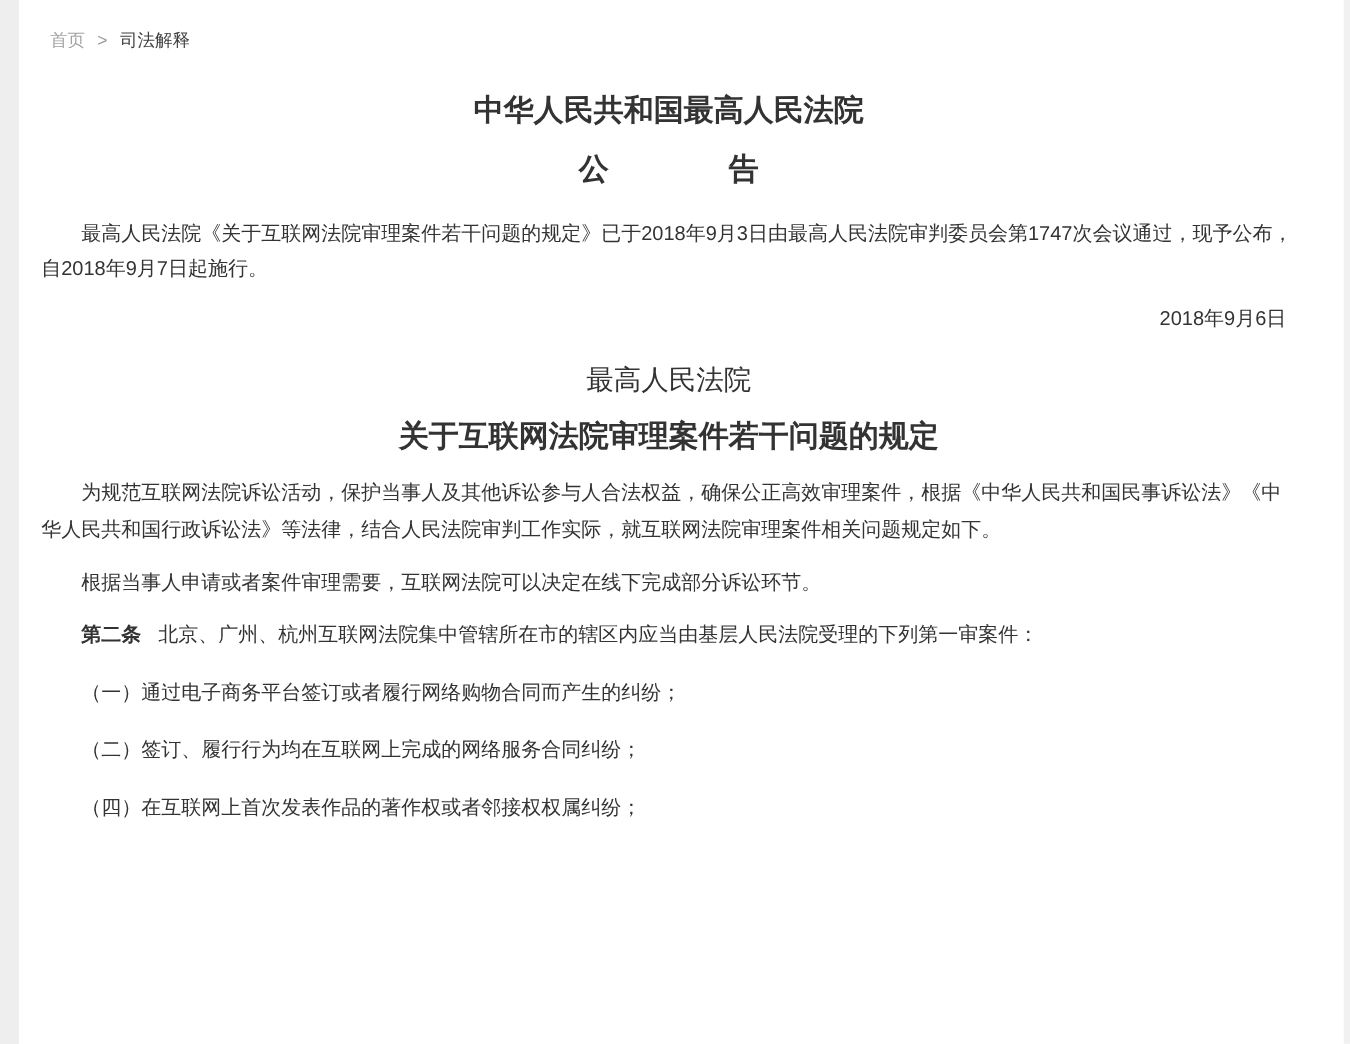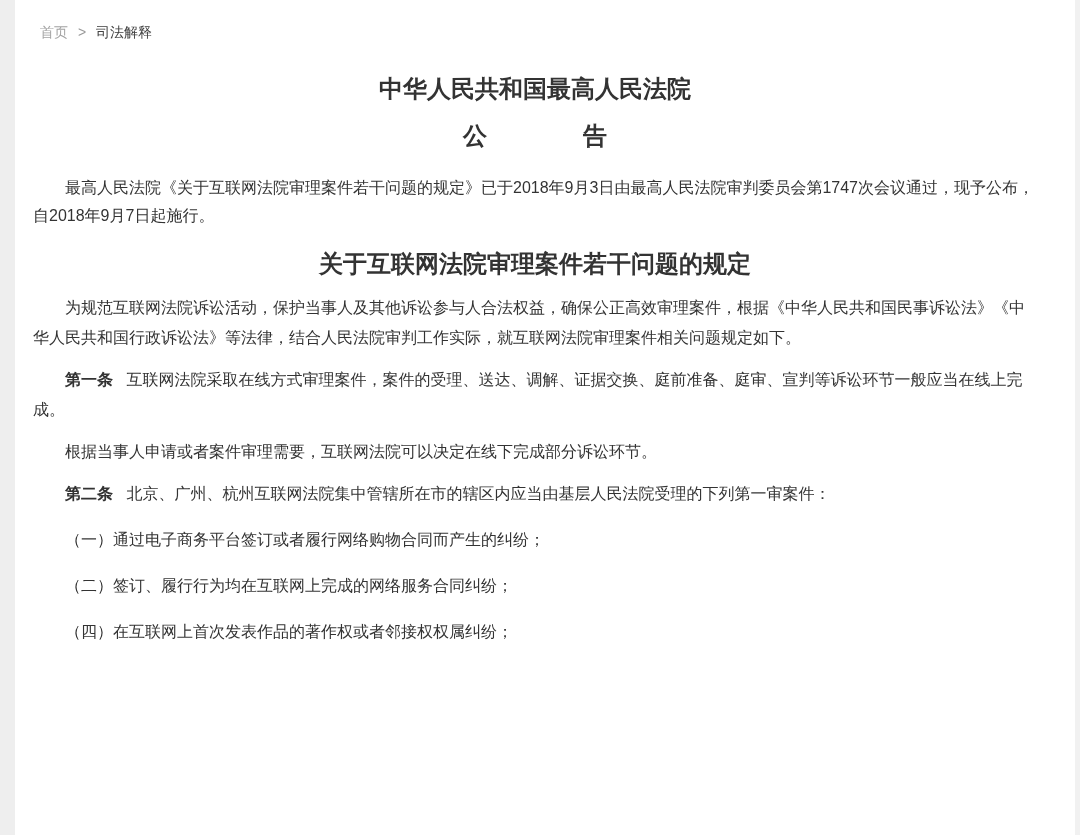--- a/index.html
+++ b/index.html
@@ -76,26 +76,27 @@
   <div class="breadcrumb">
     <a class="crumb-home">首页</a>
     <span class="crumb-sep">&gt;</span>
     <span class="crumb-current">司法解释</span>
   </div>
 
   <h1 class="org-title">中华人民共和国最高人民法院</h1>
   <h2 class="notice-title">公　　　　告</h2>
 
   <p class="announce-body">最高人民法院《关于互联网法院审理案件若干问题的规定》已于2018年9月3日由最高人民法院审判委员会第1747次会议通过，现予公布，自2018年9月7日起施行。</p>
+  <p class="announce-date">2018年9月6日</p>
 
+  <h3 class="issuer">最高人民法院</h3>
   <h4 class="reg-title">关于互联网法院审理案件若干问题的规定</h4>
 
   <p class="para preamble">为规范互联网法院诉讼活动，保护当事人及其他诉讼参与人合法权益，确保公正高效审理案件，根据《中华人民共和国民事诉讼法》《中华人民共和国行政诉讼法》等法律，结合人民法院审判工作实际，就互联网法院审理案件相关问题规定如下。</p>
 
-  <p class="para"><span class="lead">第一条</span><span>互联网法院采取在线方式审理案件，案件的受理、送达、调解、证据交换、庭前准备、庭审、宣判等诉讼环节一般应当在线上完成。</span></p>
 
   <p class="para"><span>根据当事人申请或者案件审理需要，互联网法院可以决定在线下完成部分诉讼环节。</span></p>
 
   <p class="para"><span class="lead">第二条</span><span>北京、广州、杭州互联网法院集中管辖所在市的辖区内应当由基层人民法院受理的下列第一审案件：</span></p>
 
   <p class="para item"><span>（一）通过电子商务平台签订或者履行网络购物合同而产生的纠纷；</span></p>
 
   <p class="para item"><span>（二）签订、履行行为均在互联网上完成的网络服务合同纠纷；</span></p>
 
 

